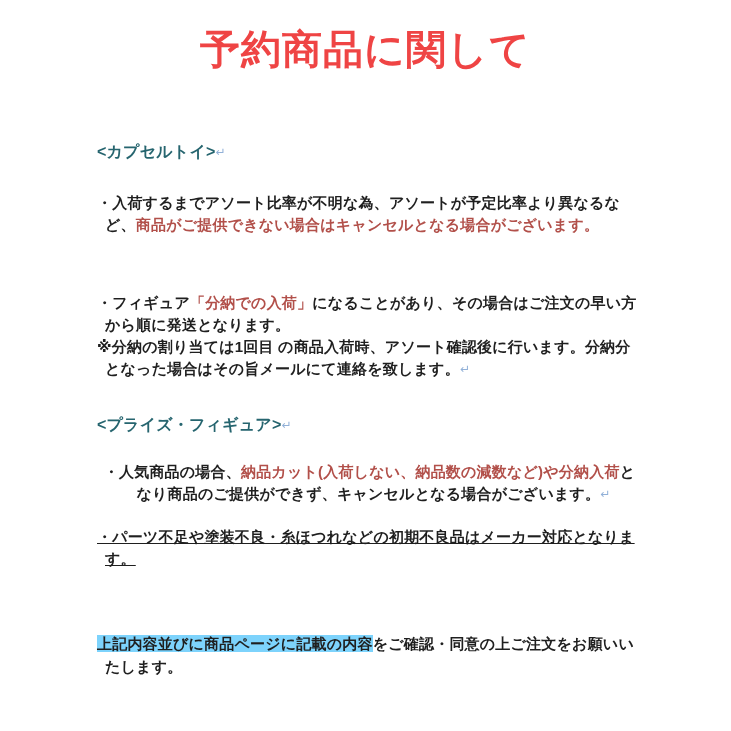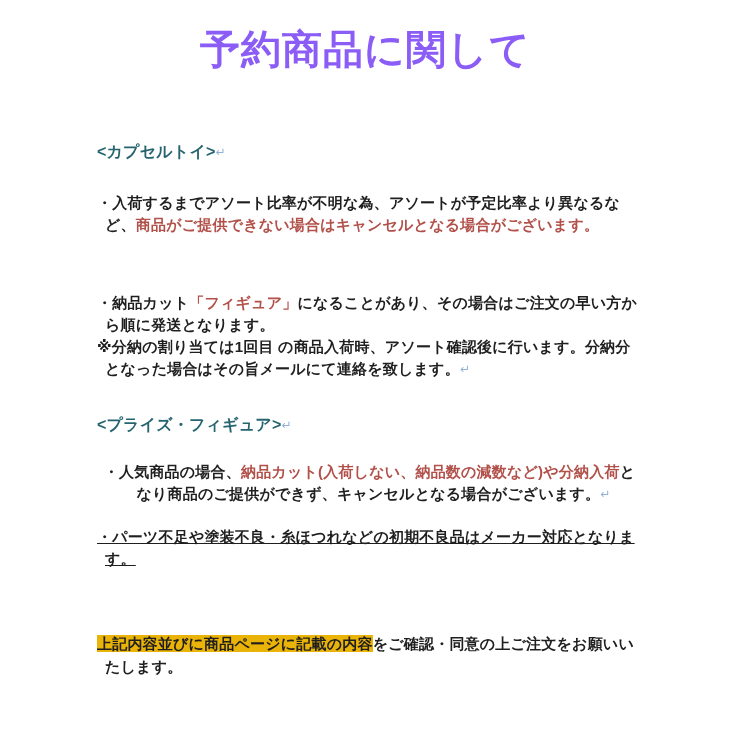--- a/index.html
+++ b/index.html
@@ -9,39 +9,39 @@
     background:#ffffff;
     overflow:hidden;
     font-family:"Liberation Sans","DejaVu Sans",sans-serif;
     font-weight:bold;
   }
   .title{
     position:absolute;top:22px;left:0;width:100%;
     text-align:center;
     font-size:40px;
     letter-spacing:1px;
-    color:#8b5cf6;
+    color:#ef4444;
   }
   .block{
     position:absolute;left:97px;width:545px;
     font-size:15px;line-height:22px;
     color:#1f1f1f;
     letter-spacing:0.2px;
   }
   .para{
     margin:0;
     padding-left:8px;
     text-indent:-8px;
   }
   .sec-header{
     color:#26656f;
     font-size:16px;
   }
   .red{color:#b2504a;}
-  .hl{background:#eab308;}
+  .hl{background:#7dd3fc;}
   .ret{
     color:#92b1d8;
     font-size:12px;
     font-weight:normal;
     vertical-align:1px;
   }
   
   .pos-sec1-header{top:141px;}
   .pos-sec1-p1{top:164px;margin-top:28px;}
   .pos-sec1-p2{top:229px;}
@@ -61,21 +61,21 @@
   <div class="block sec-header pos-sec1-header">
     <span>&lt;カプセルトイ&gt;</span><span class="ret">↵</span>
   </div>
 
   <div class="block pos-sec1-p1">
     <p class="para"><span>・入荷するまでアソート比率が不明な為、アソートが予定比率より異なるなど、</span><span class="red">商品がご提供できない場合はキャンセルとなる場合がございます。</span></p>
   </div>
 
 
   <div class="block pos-sec1-p3">
-    <p class="para"><span>・納品カット</span><span class="red">「フィギュア」</span><span>になることがあり、その場合はご注文の早い方から順に発送となります。</span></p>
+    <p class="para"><span>・フィギュア</span><span class="red">「分納での入荷」</span><span>になることがあり、その場合はご注文の早い方から順に発送となります。</span></p>
     <p class="para"><span>※分納の割り当ては1回目 の商品入荷時、アソート確認後に行います。分納分となった場合はその旨メールにて連絡を致します。</span><span class="ret">↵</span></p>
   </div>
 
   <div class="block sec-header pos-sec2-header">
     <span>&lt;プライズ・フィギュア&gt;</span><span class="ret">↵</span>
   </div>
 
   <div class="block pos-sec2-p1">
     <p class="para"><span>・人気商品の場合、</span><span class="red">納品カット(入荷しない、納品数の減数など)や分納入荷</span><span>となり商品のご提供ができず、キャンセルとなる場合がございます。</span><span class="ret">↵</span></p>
   </div>

